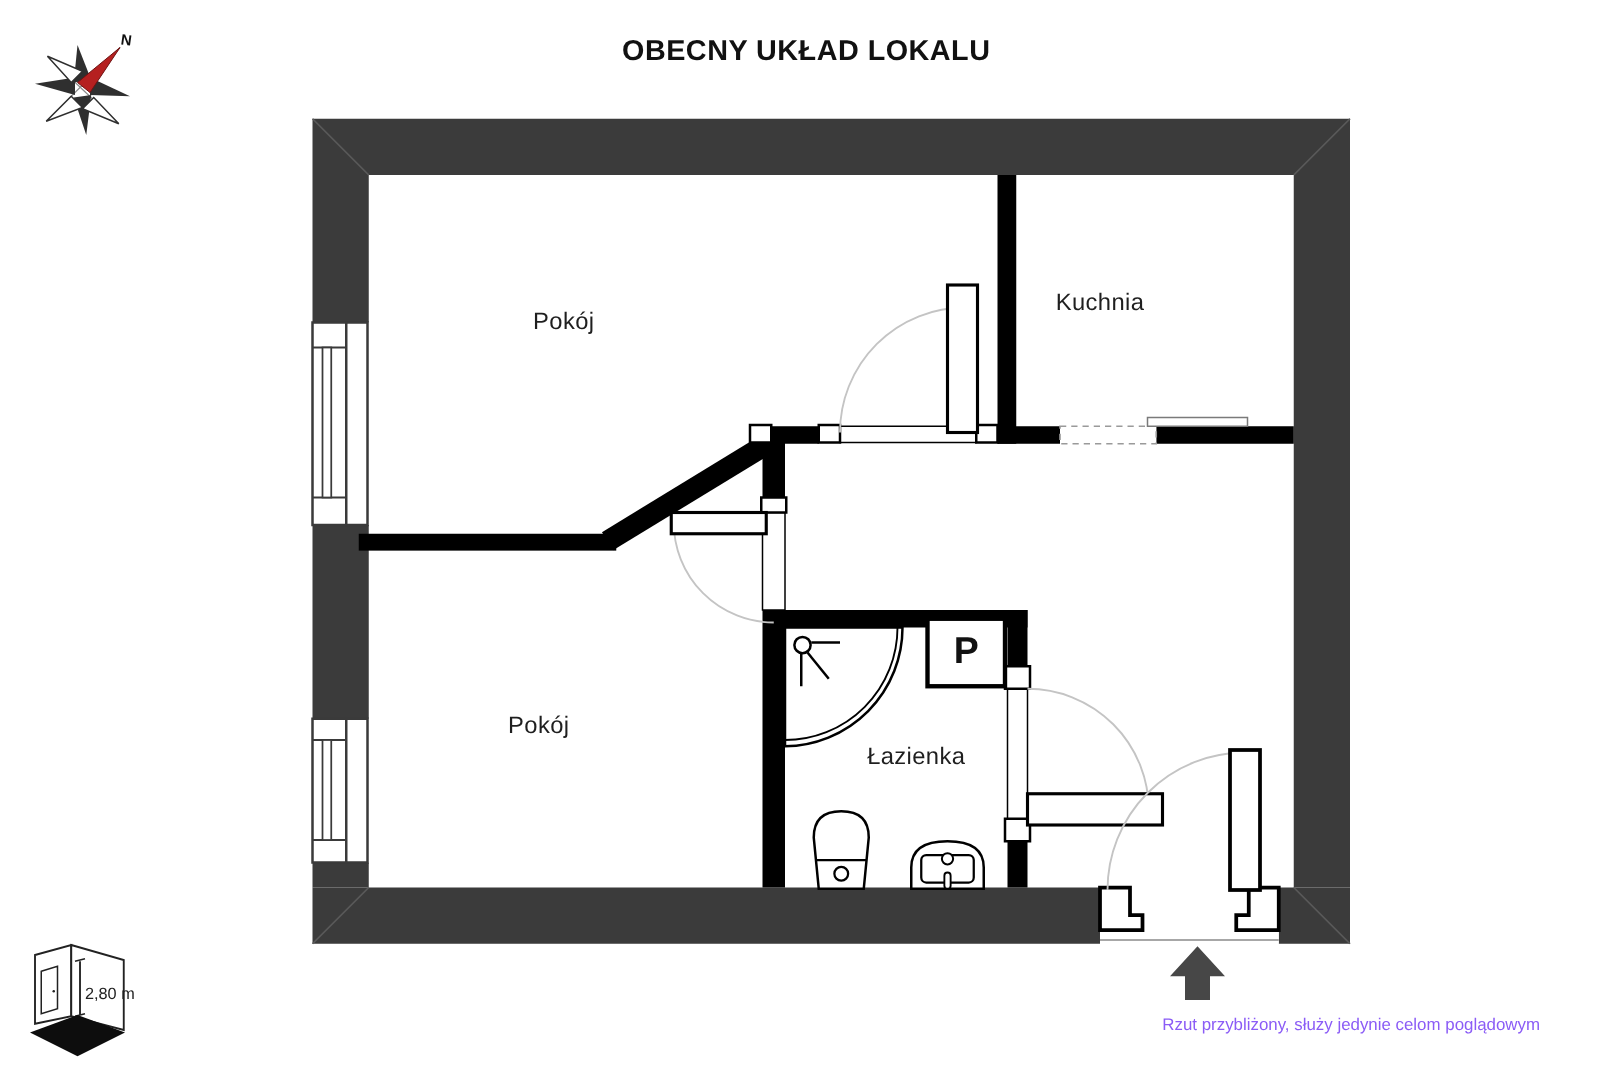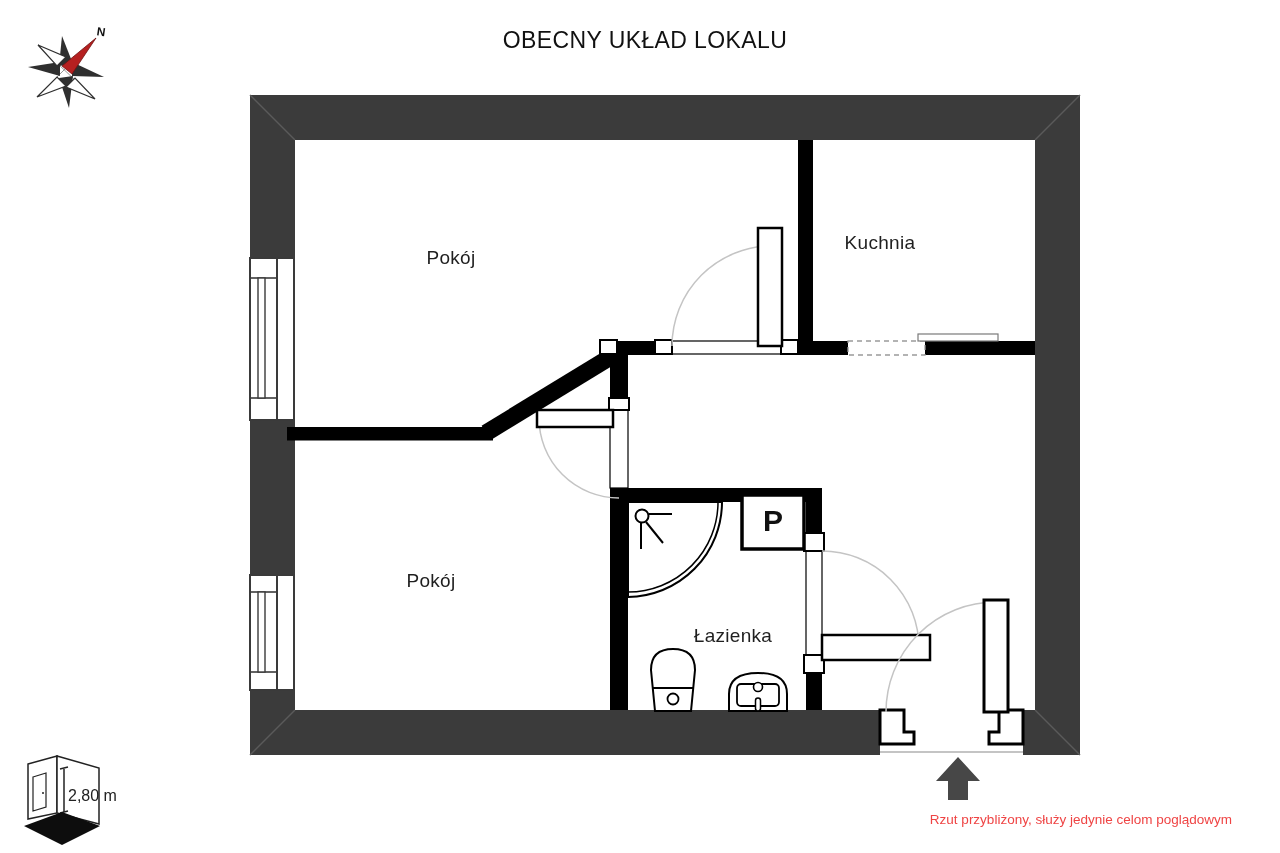--- a/index.html
+++ b/index.html
@@ -2,26 +2,26 @@
 <html><head>
 <meta charset="utf-8">
 <style>
   html,body{margin:0;padding:0;background:#fff;}
   .stage{position:relative;width:1280px;height:853px;background:#ffffff;overflow:hidden;
          font-family:"Liberation Sans", sans-serif;}
   .stage svg{position:absolute;left:0;top:0;}
   .lbl{position:absolute;transform:translate(-50%,-50%);color:#1f1f1f;font-size:19px;
        white-space:nowrap;letter-spacing:.3px;}
   .title{position:absolute;left:645px;top:27px;transform:translateX(-50%);
-         font-size:23px;font-weight:normal;color:#111;letter-spacing:.4px;white-space:nowrap;}
+         font-size:23px;font-weight:bold;color:#111;letter-spacing:.4px;white-space:nowrap;}
   .plabel{position:absolute;transform:translate(-50%,-50%);font-size:30px;font-weight:bold;color:#111;}
   .north{position:absolute;left:101px;top:32px;transform:translate(-50%,-50%) rotate(8deg);
          font-size:12px;font-weight:bold;color:#111;}
-  .height-lbl{position:absolute;left:68px;top:787px;font-size:16px;color:#222;}
-  .footer{position:absolute;right:48px;top:812px;font-size:13.5px;color:#ef4444;white-space:nowrap;margin-left:40px;}
+  .height-lbl{position:absolute;left:68px;top:787px;font-size:13px;color:#222;}
+  .footer{position:absolute;right:48px;top:812px;font-size:13.5px;color:#8b5cf6;white-space:nowrap;margin-left:40px;}
 </style>
 </head>
 <body>
 
 <div class="stage">
 
 <svg width="1280" height="853" viewBox="0 0 1280 853">
 
   <g fill="#3b3b3b" stroke="none">
     <rect x="250" y="95" width="830" height="45"></rect>
@@ -160,20 +160,20 @@
     <line x1="60" y1="813" x2="68" y2="811" stroke="#222" stroke-width="1.3"></line>
     <polygon points="62,812 100,826 62,845 24,826" fill="#0d0d0d"></polygon>
   </g>
 </svg>
 
   <div class="title">OBECNY UKŁAD LOKALU</div>
 
   <div class="lbl" style="left:451px;top:258px">Pokój</div>
   <div class="lbl" style="left:880px;top:243px">Kuchnia</div>
   <div class="lbl" style="left:431px;top:581px">Pokój</div>
-  <div class="lbl" style="left:733px;top:636px">Łazienka</div>
+  <div class="lbl" style="left:733px;top:606px">Łazienka</div>
 
   <div class="plabel" style="left:773px;top:521px">P</div>
 
   <div class="north">N</div>
   <div class="height-lbl">2,80 m</div>
   <div class="footer">Rzut przybliżony, służy jedynie celom poglądowym</div>
 </div>
 
 </body></html>

